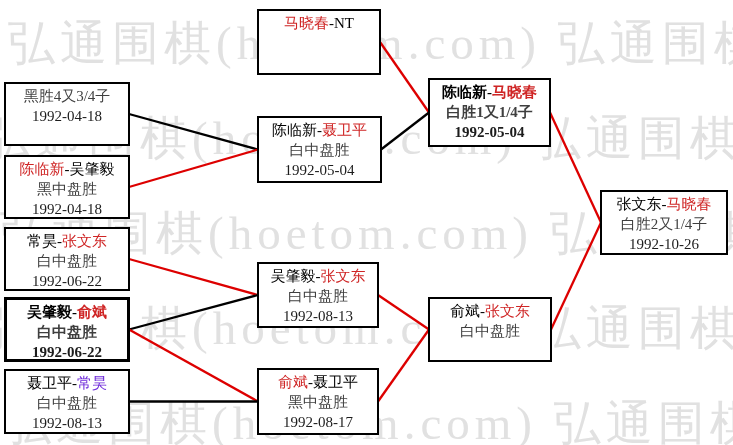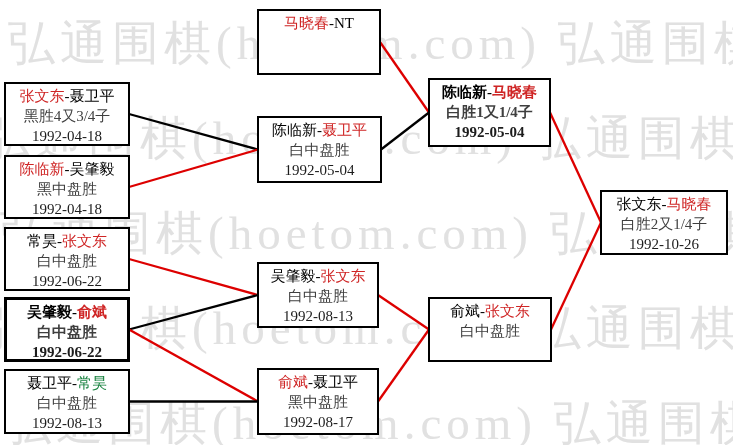--- a/index.html
+++ b/index.html
@@ -43,41 +43,40 @@
       <line x1="129" y1="329.5" x2="258" y2="401.5" stroke="#dd0000" stroke-width="2.3"></line>
       <line x1="129" y1="401.5" x2="258" y2="401.5" stroke="#000000" stroke-width="2.3"></line>
       <line x1="380" y1="42" x2="429" y2="112.5" stroke="#dd0000" stroke-width="2.3"></line>
       <line x1="381" y1="149.5" x2="429" y2="112.5" stroke="#000000" stroke-width="2.3"></line>
       <line x1="378" y1="295" x2="429" y2="329.5" stroke="#dd0000" stroke-width="2.3"></line>
       <line x1="378" y1="401.5" x2="429" y2="329.5" stroke="#dd0000" stroke-width="2.3"></line>
       <line x1="550" y1="112.5" x2="601" y2="222.5" stroke="#dd0000" stroke-width="2.3"></line>
       <line x1="551" y1="329.5" x2="601" y2="222.5" stroke="#dd0000" stroke-width="2.3"></line>
     </svg>
 <div class="match-box" style="left: 4px; top: 82px; width: 126px; height: 64px;">
-    <div class="players"><span class="win" style="color: rgb(207, 37, 37);">张文东</span><span>-聂卫平</span></div>
     <div class="result">黑胜4又3/4子</div>
     <div class="date">1992-04-18</div>
   </div>
     <div class="match-box" style="left: 4px; top: 155px; width: 126px; height: 64px;">
     <div class="players"><span class="win" style="color: rgb(207, 37, 37);">陈临新</span><span>-吴肇毅</span></div>
     <div class="result">黑中盘胜</div>
     <div class="date">1992-04-18</div>
   </div>
     <div class="match-box" style="left: 4px; top: 227px; width: 126px; height: 64px;">
     <div class="players"><span>常昊-</span><span class="win" style="color: rgb(207, 37, 37);">张文东</span></div>
     <div class="result">白中盘胜</div>
     <div class="date">1992-06-22</div>
   </div>
     <div class="match-box bold" style="left: 4px; top: 297px; width: 126px; height: 65px;">
     <div class="players"><span>吴肇毅-</span><span class="win" style="color: rgb(207, 37, 37);">俞斌</span></div>
     <div class="result">白中盘胜</div>
     <div class="date">1992-06-22</div>
   </div>
     <div class="match-box" style="left: 4px; top: 369px; width: 126px; height: 65px;">
-    <div class="players"><span>聂卫平-</span><span class="win" style="color: #15803d;">常昊</span></div>
+    <div class="players"><span>聂卫平-</span><span class="win" style="color: #6d28d9;">常昊</span></div>
     <div class="result">白中盘胜</div>
     <div class="date">1992-08-13</div>
   </div>
     <div class="match-box" style="left: 257px; top: 9px; width: 124px; height: 66px;">
     <div class="players"><span class="win" style="color: rgb(207, 37, 37);">马晓春</span><span>-NT</span></div>
     <div class="result"></div>
     <div class="date"></div>
   </div>
     <div class="match-box" style="left: 257px; top: 116px; width: 125px; height: 67px;">
     <div class="players"><span>陈临新-</span><span class="win" style="color: rgb(207, 37, 37);">聂卫平</span></div>

